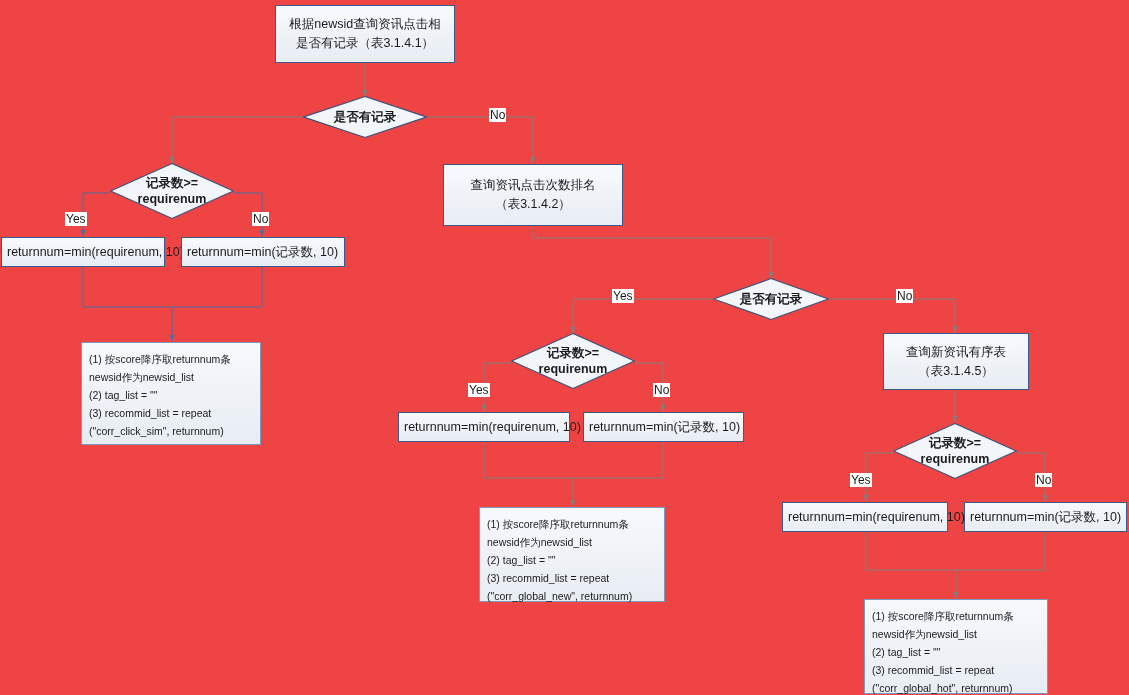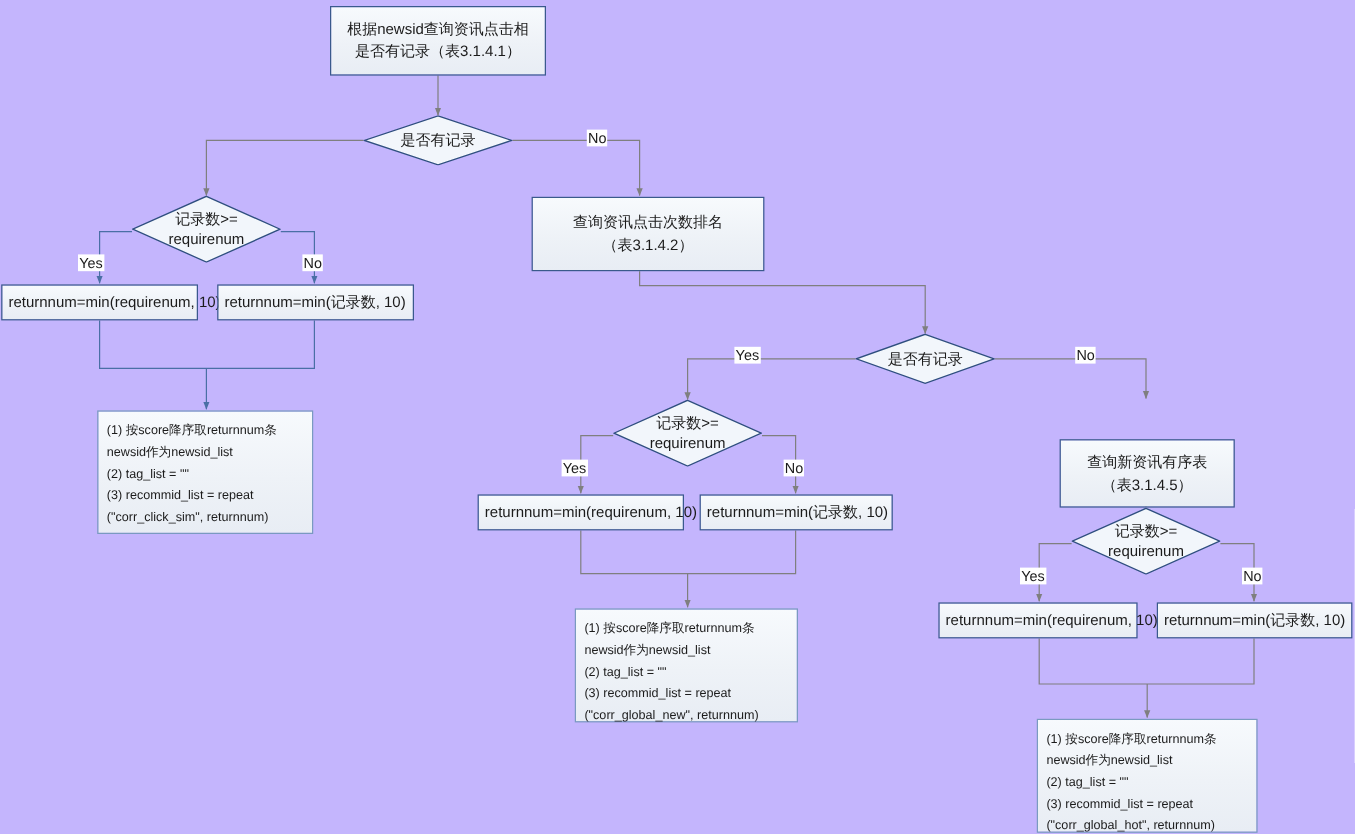--- a/index.html
+++ b/index.html
@@ -7,21 +7,21 @@
     padding: 0;
     background: #ffffff;
   }
   body {
     font-family: "Liberation Sans", "DejaVu Sans", sans-serif;
   }
   #canvas {
     position: relative;
     width: 1129px;
     height: 695px;
-    background: #c4b5fd;
+    background: #ef4444;
     overflow: hidden;
   }
   svg.wires {
     position: absolute;
     left: 0; top: 0;
     width: 1129px;
     height: 695px;
     pointer-events: none;
   }
   
@@ -71,20 +71,21 @@
     width: 100%; height: 100%;
   }
   .diamond .dlabel {
     position: relative;
     z-index: 2;
     font-size: 12.5px;
     line-height: 16px;
     text-align: center;
     color: #1b1b1b;
     white-space: nowrap;
+    font-weight: bold;
   }
 
   
   .elabel {
     position: absolute;
     background: #ffffff;
     color: #1b1b1b;
     font-size: 12px;
     line-height: 14px;
     padding: 0 1px;
@@ -182,21 +183,21 @@
   <div class="node note" style="left:81px; top:342px; width:180px; height:103px;">
     <div>
       <span>(1) 按score降序取returnnum条</span>
       <span>newsid作为newsid_list</span>
       <span>(2) tag_list = ""</span>
       <span>(3) recommid_list = repeat</span>
       <span>("corr_click_sim", returnnum)</span>
     </div>
   </div>
 
-  <div class="node terminal" style="left:443px; top:164px; width:194px; height:62px;">
+  <div class="node terminal" style="left:443px; top:164px; width:180px; height:62px;">
     <div>
       <span>查询资讯点击次数排名</span><br>
       <span>（表3.1.4.2）</span>
     </div>
   </div>
 
   <div class="diamond" style="left:713px; top:278px; width:116px; height:42px;">
     <svg class="shape" viewBox="0 0 116 42" preserveAspectRatio="none">
       <polygon points="58,0.6 115.4,21 58,41.4 0.6,21" fill="#f2f6fb" stroke="#2f4f7f" stroke-width="1.1"></polygon>
     </svg>
@@ -229,21 +230,21 @@
   <div class="node note" style="left:479px; top:507px; width:186px; height:95px;">
     <div>
       <span>(1) 按score降序取returnnum条</span>
       <span>newsid作为newsid_list</span>
       <span>(2) tag_list = ""</span>
       <span>(3) recommid_list = repeat</span>
       <span>("corr_global_new", returnnum)</span>
     </div>
   </div>
 
-  <div class="node terminal" style="left:883px; top:333px; width:146px; height:57px;margin-top:33px;">
+  <div class="node terminal" style="left:883px; top:333px; width:146px; height:57px;">
     <div>
       <span>查询新资讯有序表</span><br>
       <span>（表3.1.4.5）</span>
     </div>
   </div>
 
   <div class="diamond" style="left:893px; top:423px; width:124px; height:56px;">
     <svg class="shape" viewBox="0 0 124 56" preserveAspectRatio="none">
       <polygon points="62,0.6 123.4,28 62,55.4 0.6,28" fill="#f2f6fb" stroke="#2f4f7f" stroke-width="1.1"></polygon>
     </svg>

